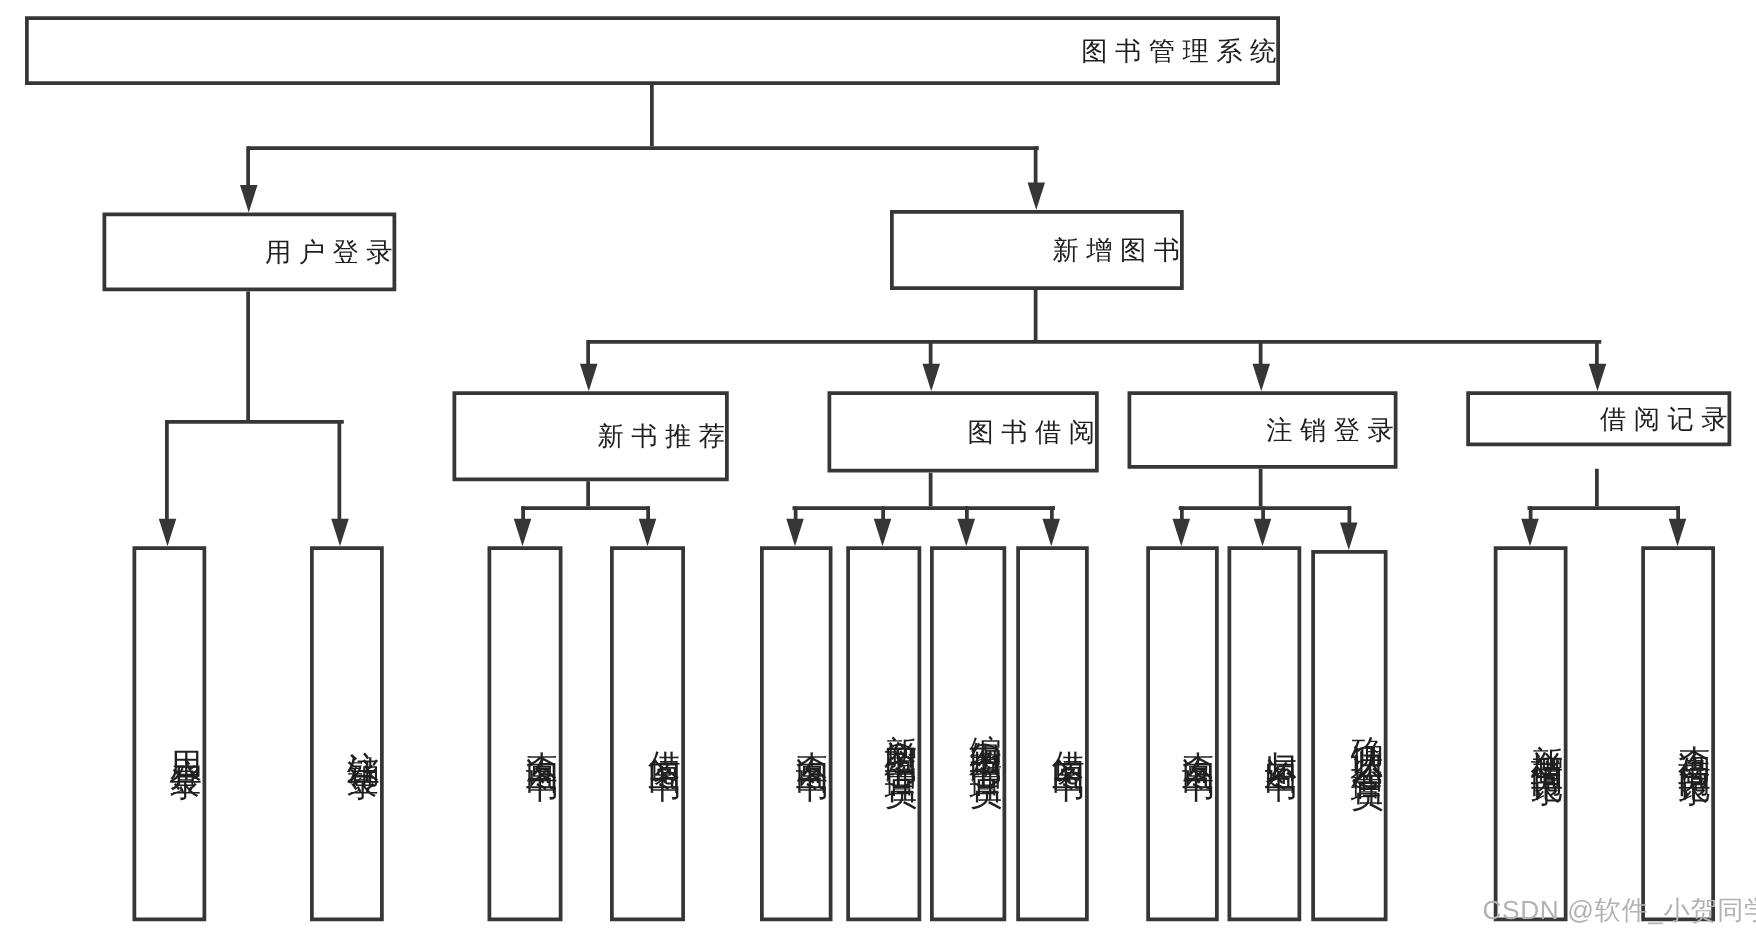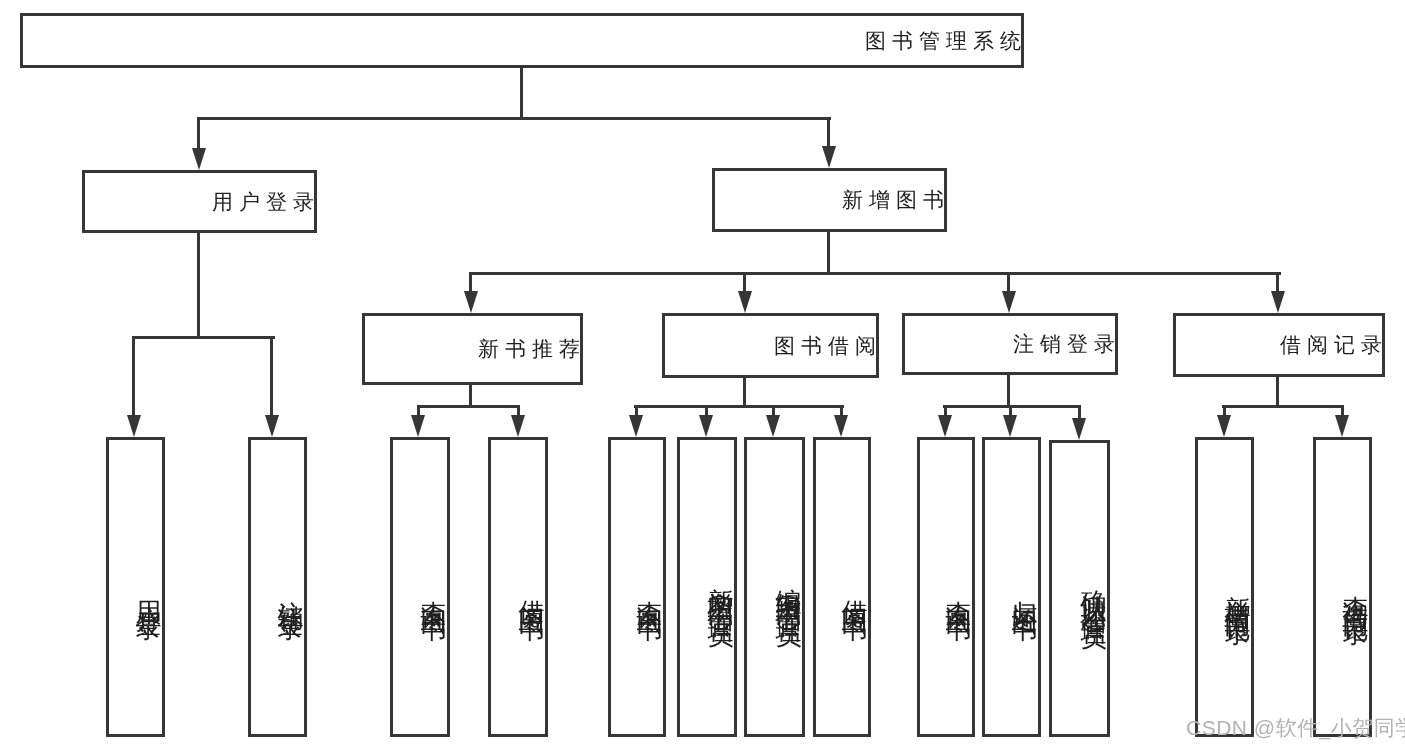--- a/index.html
+++ b/index.html
@@ -108,21 +108,21 @@
   </div>
 
   <div class="node" style="left:638px;top:313px;width:217px;height:65px;margin-left:24px;">
     <span class="lbl">图书借阅</span>
   </div>
 
   <div class="node" style="left:902px;top:313px;width:216px;height:62px;">
     <span class="lbl">注销登录</span>
   </div>
 
-  <div class="node" style="left:1173px;top:313px;width:212px;height:64px;">
+  <div class="node" style="left:1173px;top:313px;width:212px;height:44px;">
     <span class="lbl">借阅记录</span>
   </div>
 
   <div class="node vertical" style="left:106px;top:437px;width:59px;height:300px;">
     <span class="lbl">用户登录</span>
   </div>
   <div class="node vertical" style="left:248px;top:437px;width:59px;height:300px;">
     <span class="lbl">注销登录</span>
   </div>
 

